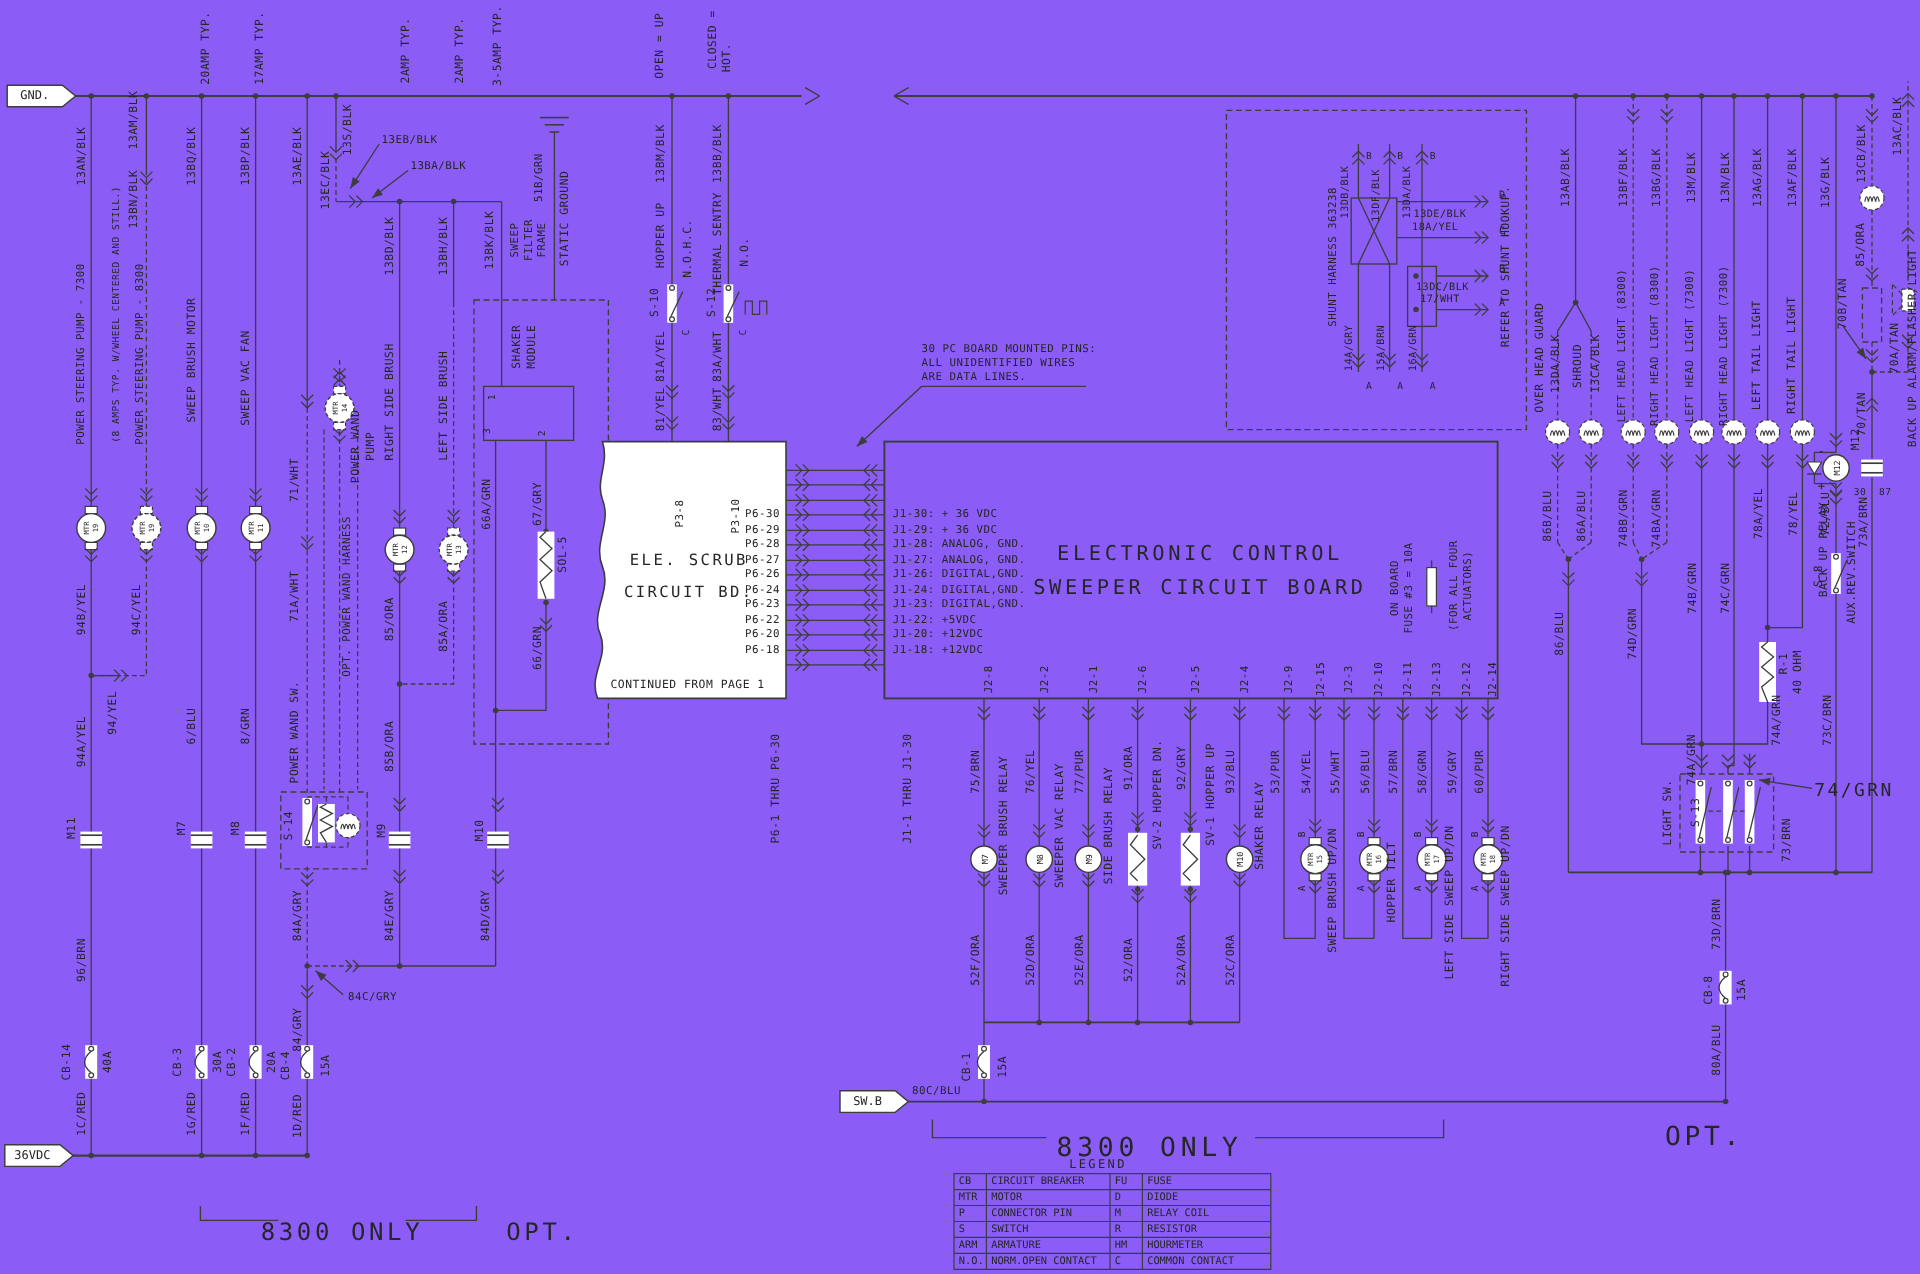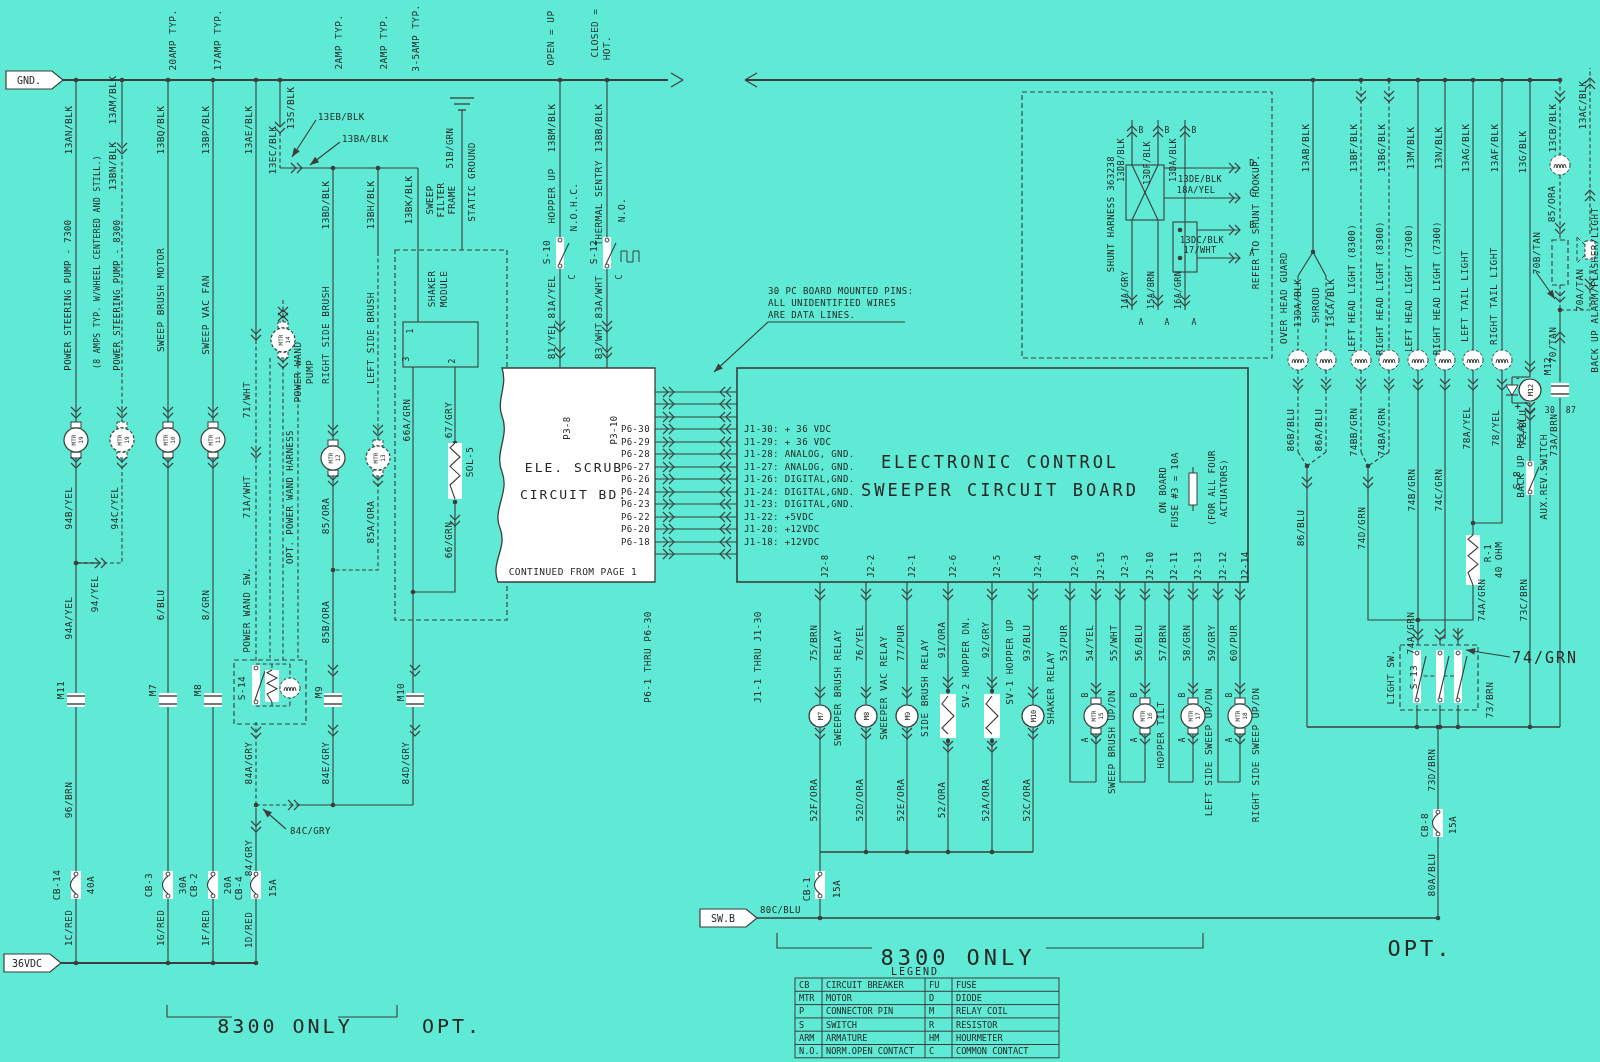--- a/index.html
+++ b/index.html
@@ -1,16 +1,16 @@
 <!DOCTYPE html>
 <html><head>
 <meta charset="utf-8">
 <style>
   html,body{margin:0;padding:0;background:#ffffff;}
-  #stage{width:1600px;height:1062px;position:relative;background:#5eead4;overflow:hidden;}
+  #stage{width:1600px;height:1062px;position:relative;background:#8b5cf6;overflow:hidden;}
   svg{display:block;}
   svg text{font-family:"DejaVu Sans Mono",monospace;fill:#262626;}
 </style>
 </head>
 <body>
 
 <div id="stage">
   <svg id="diagram" width="1600" height="1062" viewBox="0 0 1600 1062">
       <rect x="395" y="250" width="112" height="370" fill="none" stroke="#3d3d3d" stroke-width="1.1" stroke-dasharray="5 3"></rect>
       <rect x="234" y="660" width="72" height="64" fill="none" stroke="#3d3d3d" stroke-width="1.1" stroke-dasharray="5 3"></rect>

